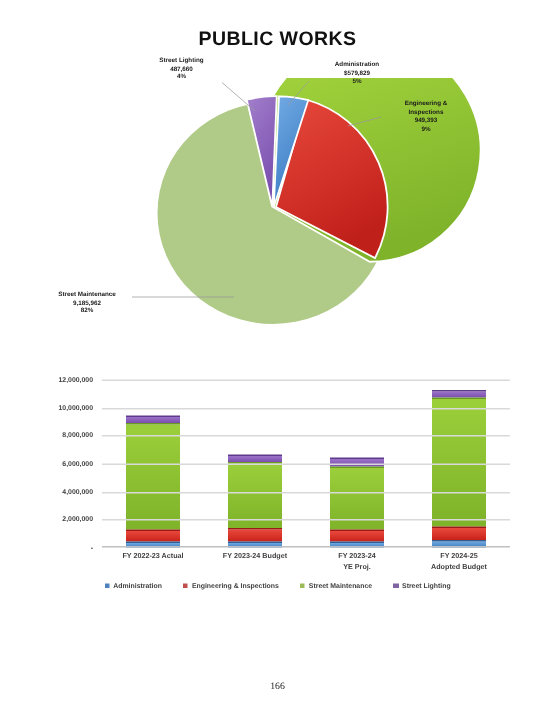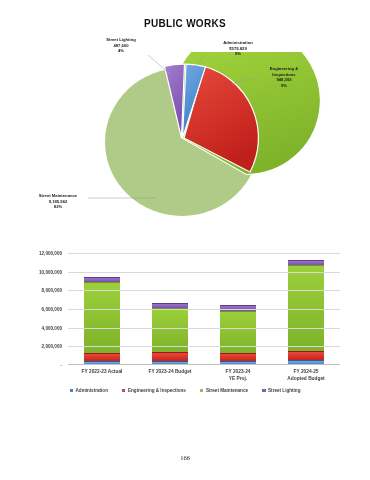--- a/index.html
+++ b/index.html
@@ -8,21 +8,21 @@
     background: #ffffff;
     font-family: "Liberation Sans", sans-serif;
     overflow: hidden;
   }
   .page { position: relative; width: 370px; height: 480px; background:#fff; }
 
   
   .pie-title {
     position: absolute; top: 18px; left: 0; width: 370px;
     text-align: center;
-    font-size: 10px; font-weight: bold; color: #111;
+    font-size: 13px; font-weight: bold; color: #111;
     letter-spacing: 0.3px;
   }
   .pie-wrap { position: absolute; top: 52px; left: 0; width: 370px; height: 175px; }
 
   .pie-svg { position:absolute; top:0; left:0; }
 
   .lbl {
     position: absolute;
     font-size: 4.2px;
     font-weight: bold;

